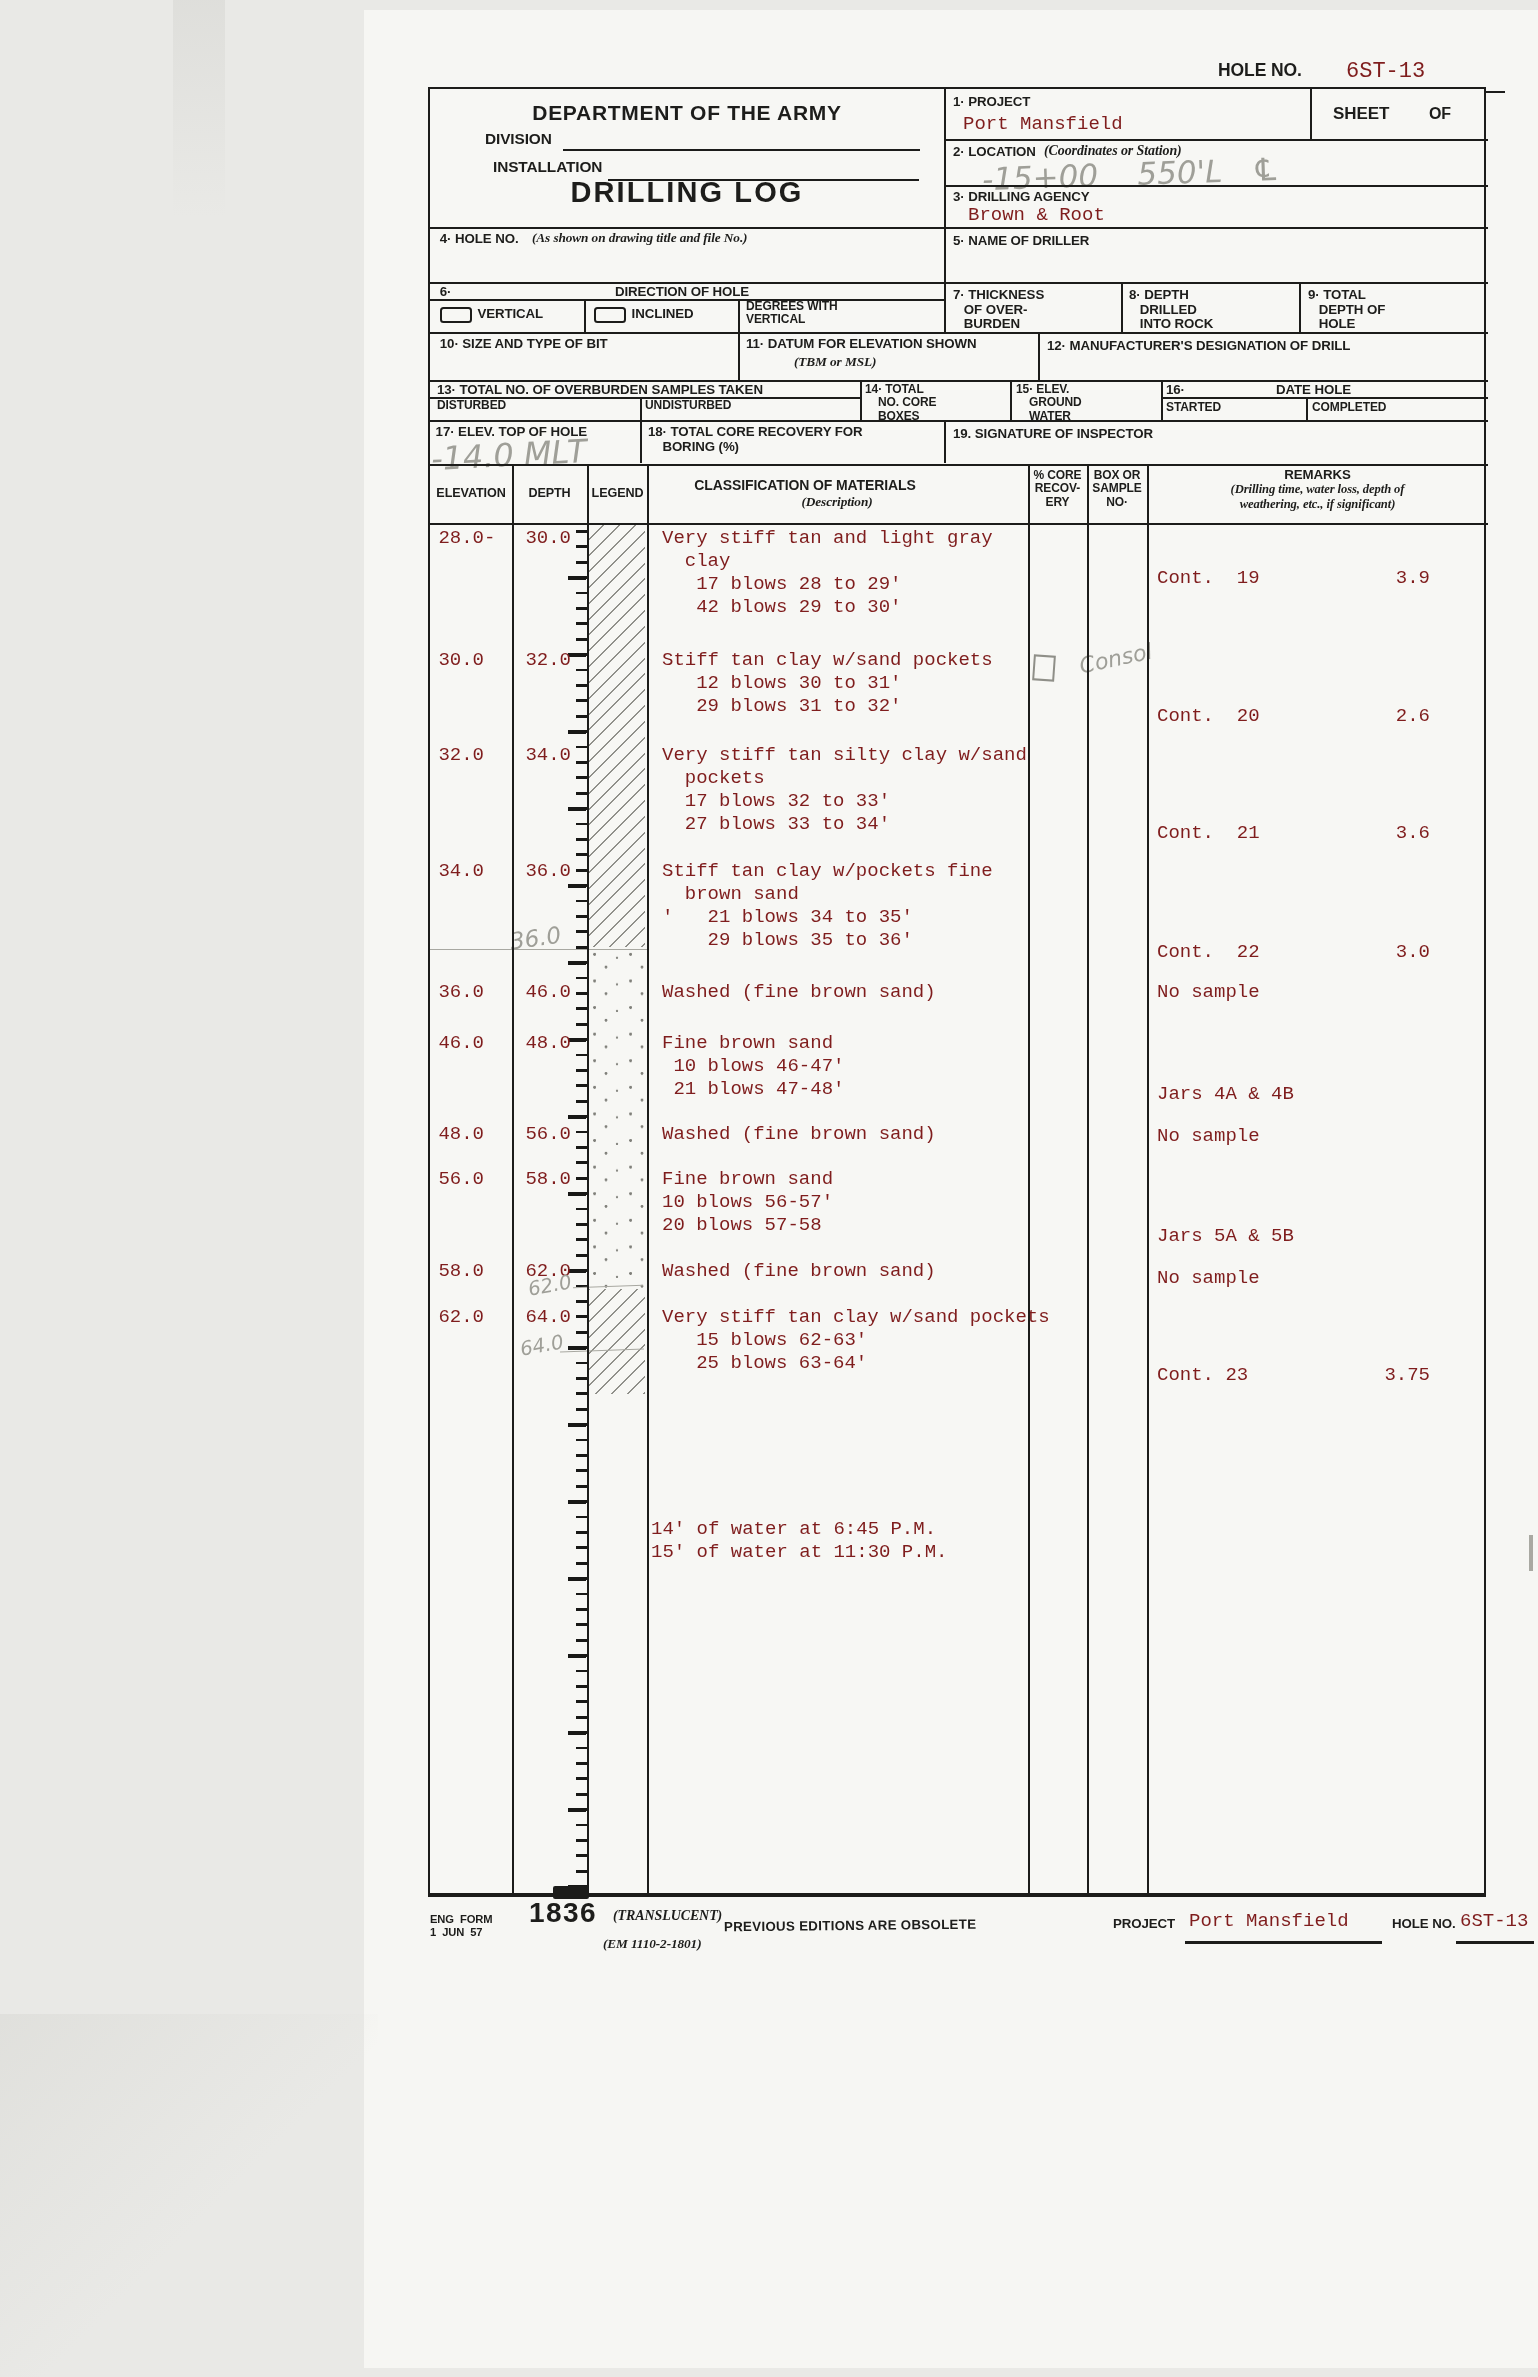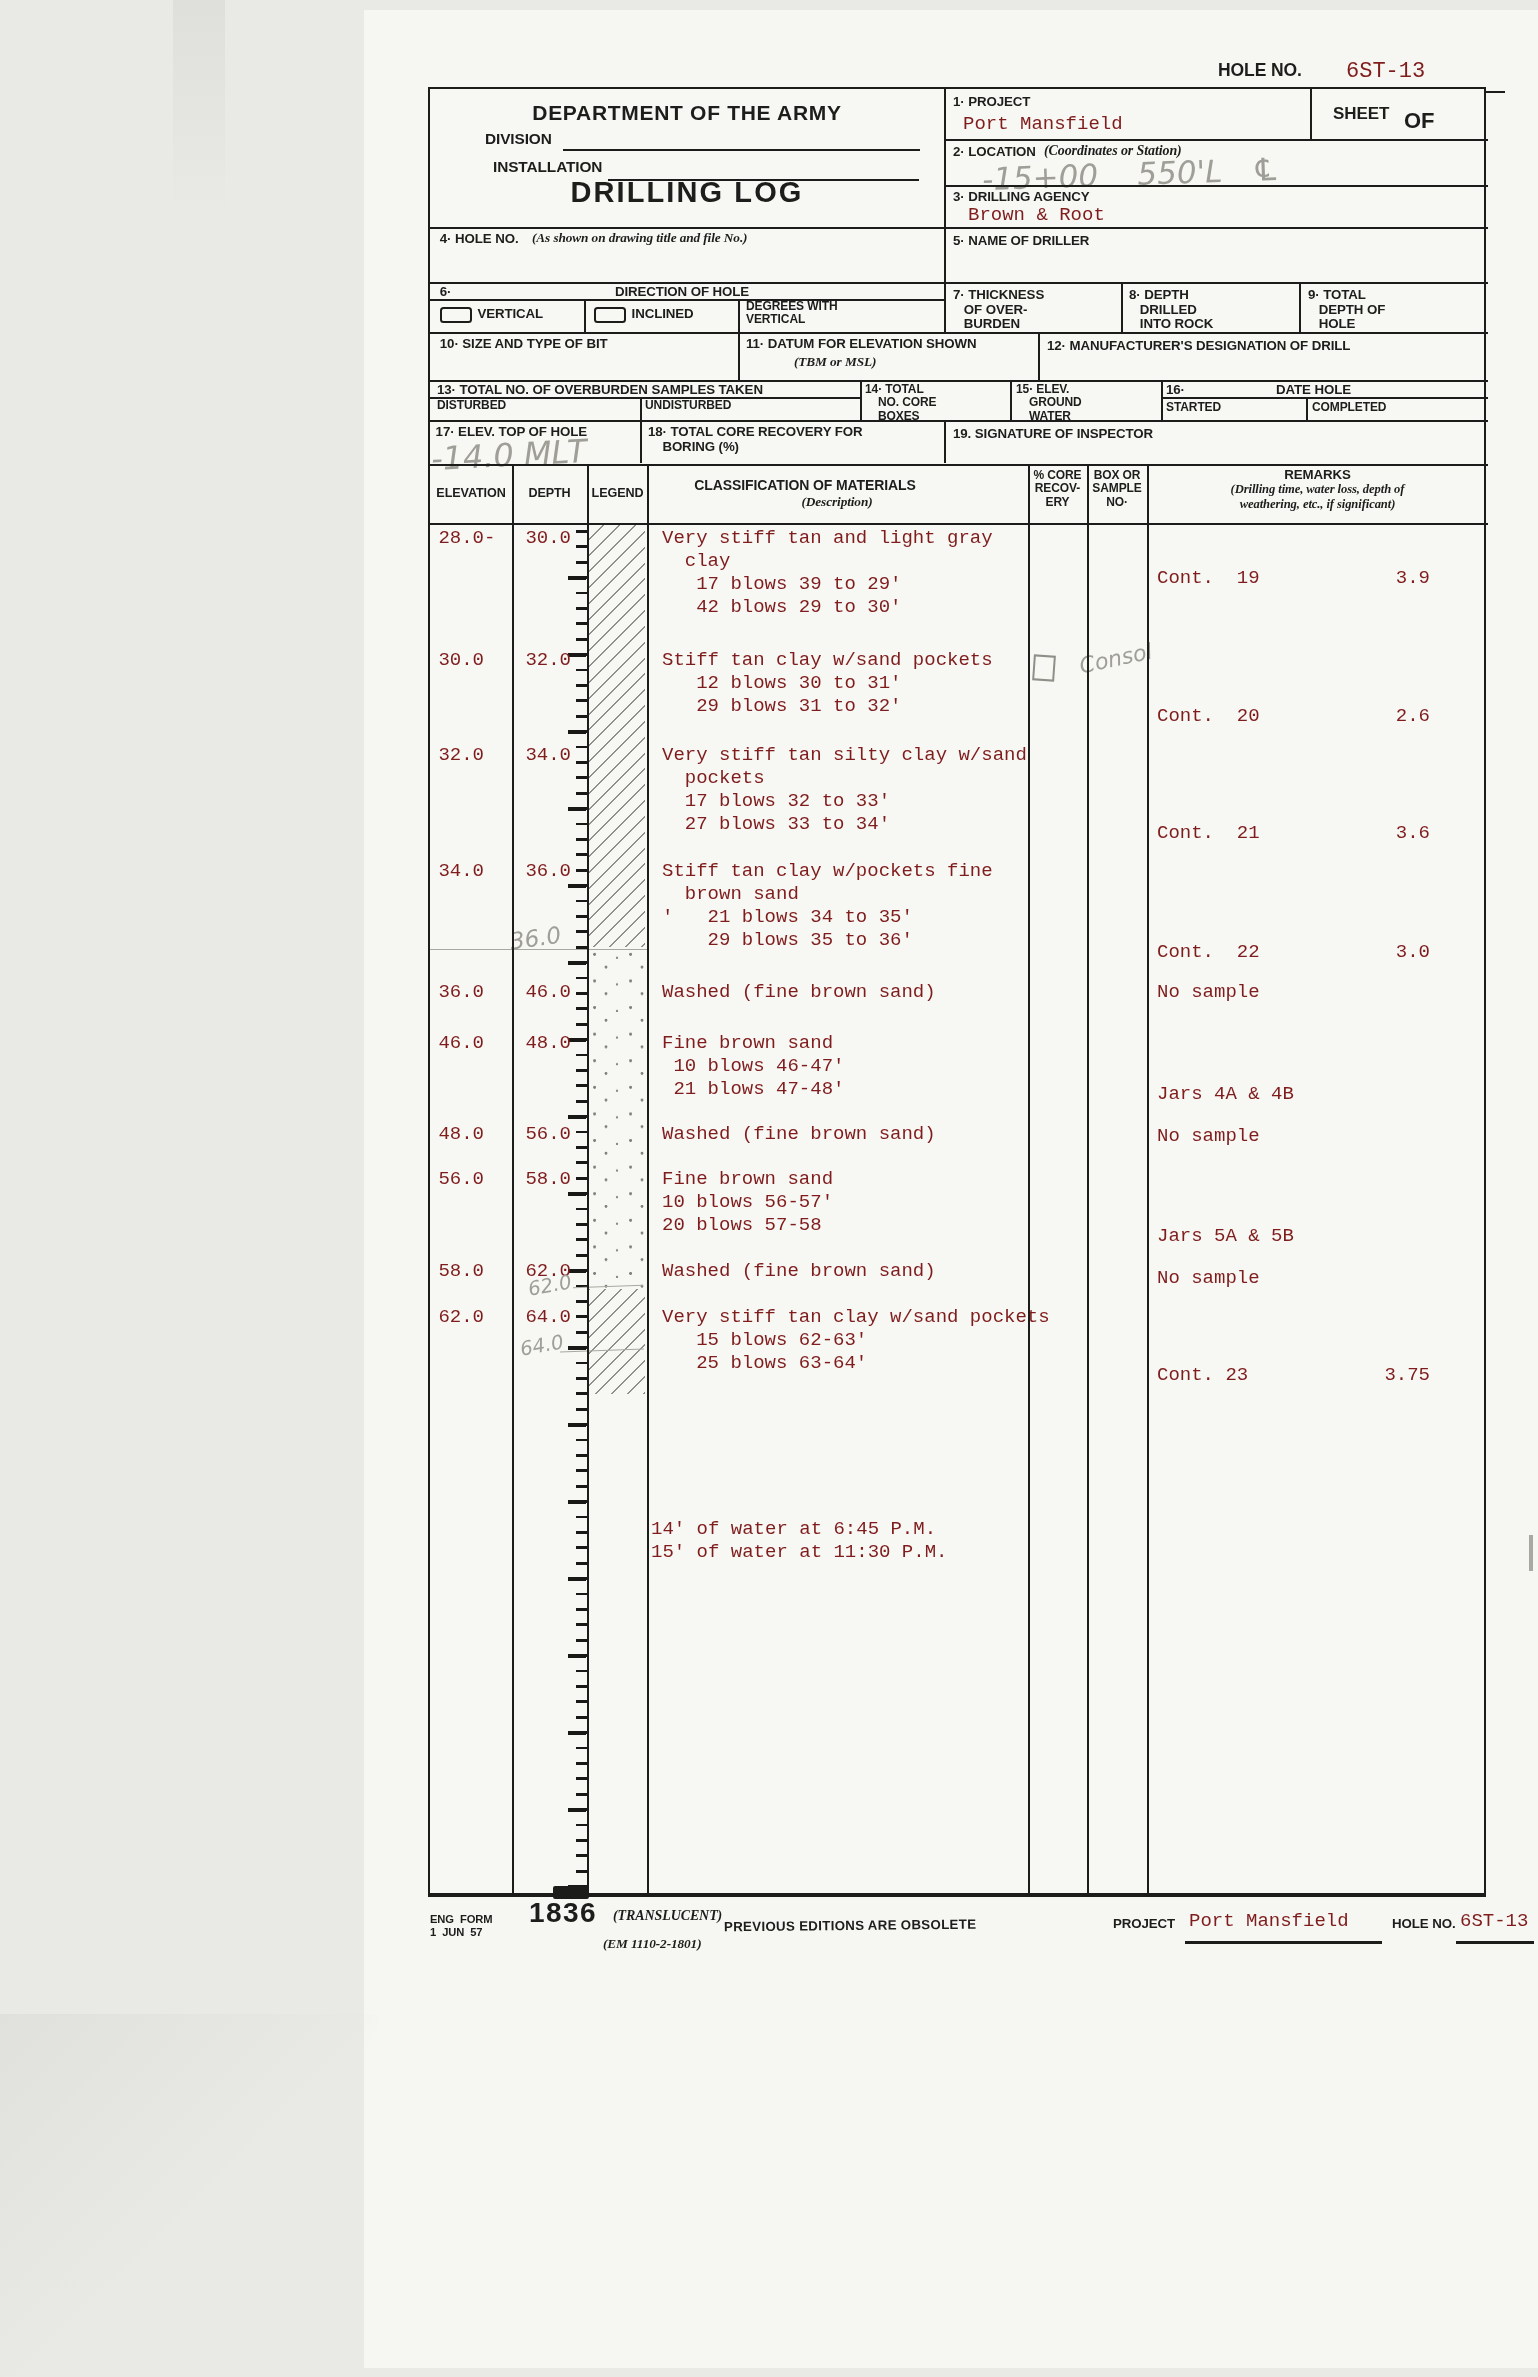--- a/index.html
+++ b/index.html
@@ -58,21 +58,21 @@
     <div class="lbl" style="left:55px;top:43px;font-size:15.4px;">DIVISION</div>
     <div class="underline" style="left:133px;top:60px;width:357px;"></div>
     <div class="lbl" style="left:63px;top:71px;font-size:15.4px;">INSTALLATION</div>
     <div class="underline" style="left:178px;top:90px;width:311px;"></div>
     <div class="lbl centered" style="left:0;top:96px;width:514px;font-size:29px;letter-spacing:2.1px;">DRILLING LOG</div>
 
     <div class="lbl" style="left:523px;top:5.6px;">1· PROJECT</div>
     <div class="typed" style="left:533px;top:24px;">Port Mansfield</div>
 
     <div class="lbl" style="left:903px;top:18px;font-size:17px;">SHEET</div>
-    <div class="lbl" style="left:974px;top:18px;font-size:22px;margin-top:7px;">OF</div>
+    <div class="lbl" style="left:999px;top:18px;font-size:16px;">OF</div>
 
     <div class="lbl" style="left:523px;top:56px;">2· LOCATION</div>
     <div class="lbl ital" style="left:614px;top:55px;font-size:14px;">(Coordinates or Station)</div>
     <div class="pencil" style="left:552px;top:67px;font-size:31px;transform:rotate(-2deg);">-15+00    550'L   ℄</div>
 
     <div class="lbl" style="left:523px;top:101px;">3· DRILLING AGENCY</div>
     <div class="typed" style="left:538px;top:115px;">Brown &amp; Root</div>
 
     <div class="lbl" style="left:9.8px;top:143px;">4· HOLE NO.</div>
     <div class="lbl ital" style="left:102px;top:142px;font-size:13.3px;">(As shown on drawing title and file No.)</div>
@@ -143,21 +143,21 @@
     <div class="sand" style="top:859px;height:341px;"></div>
     <div class="hatch" style="top:1200px;height:105px;"></div>
     <div class="ruler-small" style="top:441px;height:1364px;"></div>
     <div class="ruler-big" style="top:487px;height:1317px;"></div>
 
     <div>
       <div class="typed" style="left:8.4px;top:438px;">28.0-</div>
       <div class="typed right" style="left:82px;top:438px;width:59px;">30.0</div>
       <div class="typed" style="left:232px;top:438px;">Very stiff tan and light gray
   clay
-   17 blows 39 to 29'
+   17 blows 28 to 29'
    42 blows 29 to 30'</div>
       <div class="typed" style="left:727px;top:478px;">Cont.  19</div>
       <div class="typed right" style="left:902px;top:478px;width:98px;">3.9</div>
     </div>
 
     <div>
       <div class="typed" style="left:8.4px;top:560px;">30.0</div>
       <div class="typed right" style="left:82px;top:560px;width:59px;">32.0</div>
       <div class="typed" style="left:232px;top:560px;">Stiff tan clay w/sand pockets
    12 blows 30 to 31'

